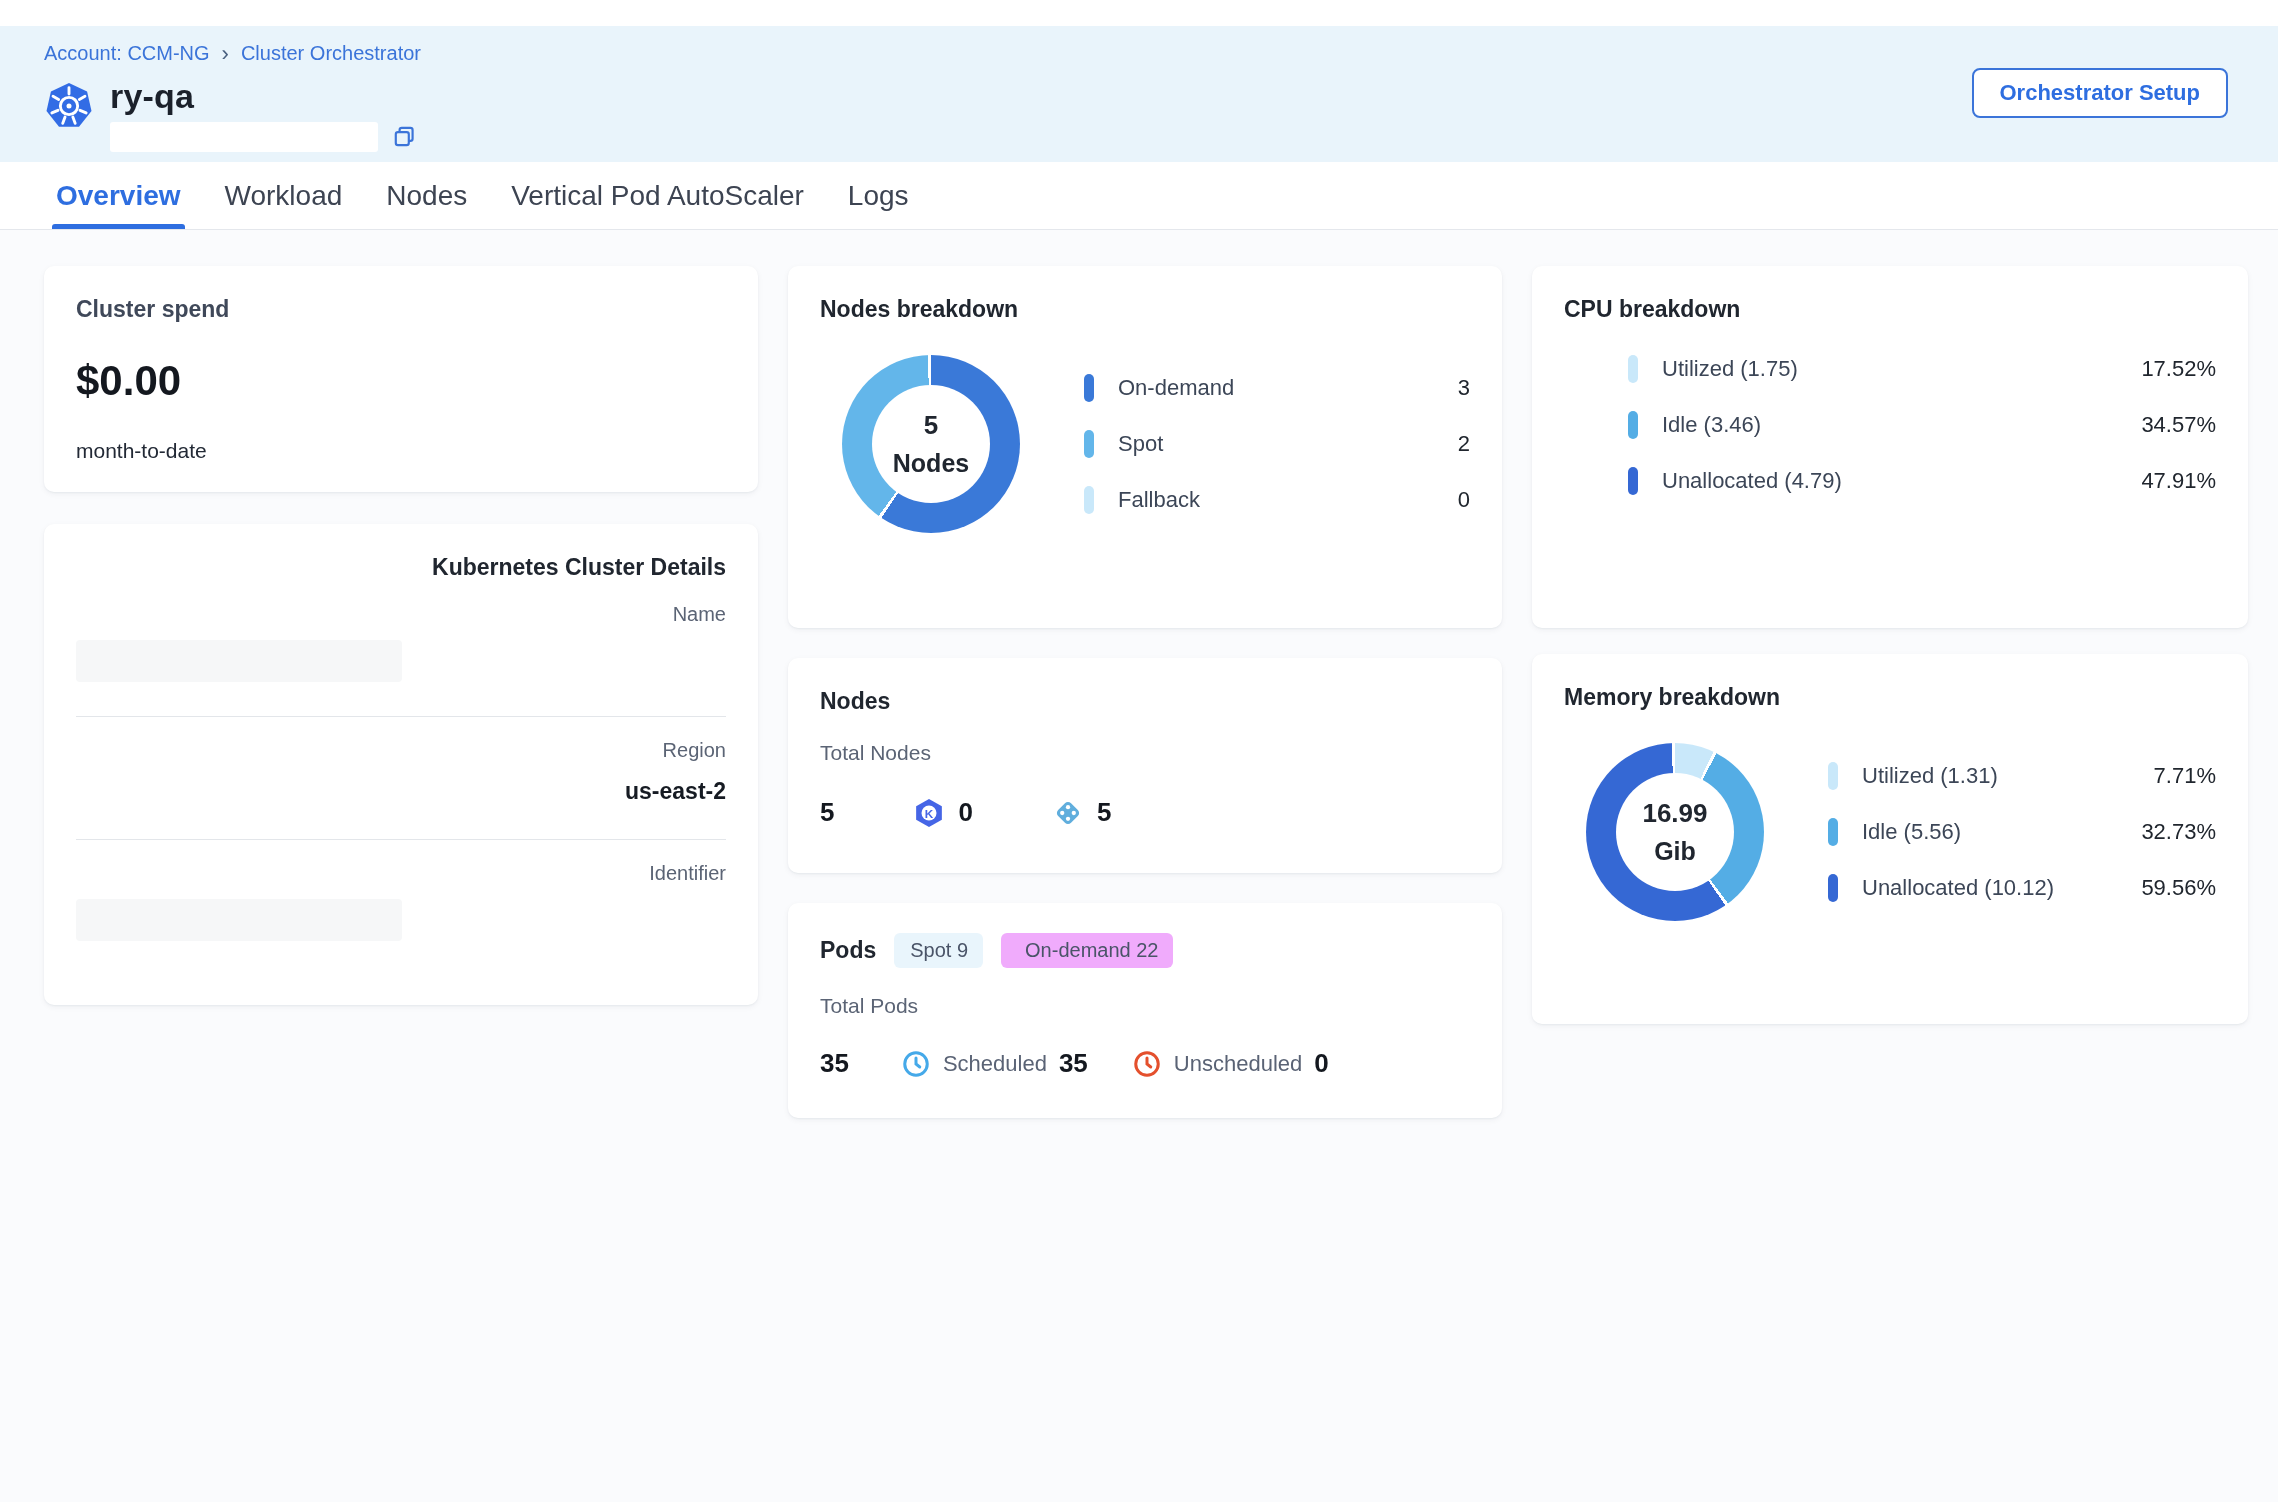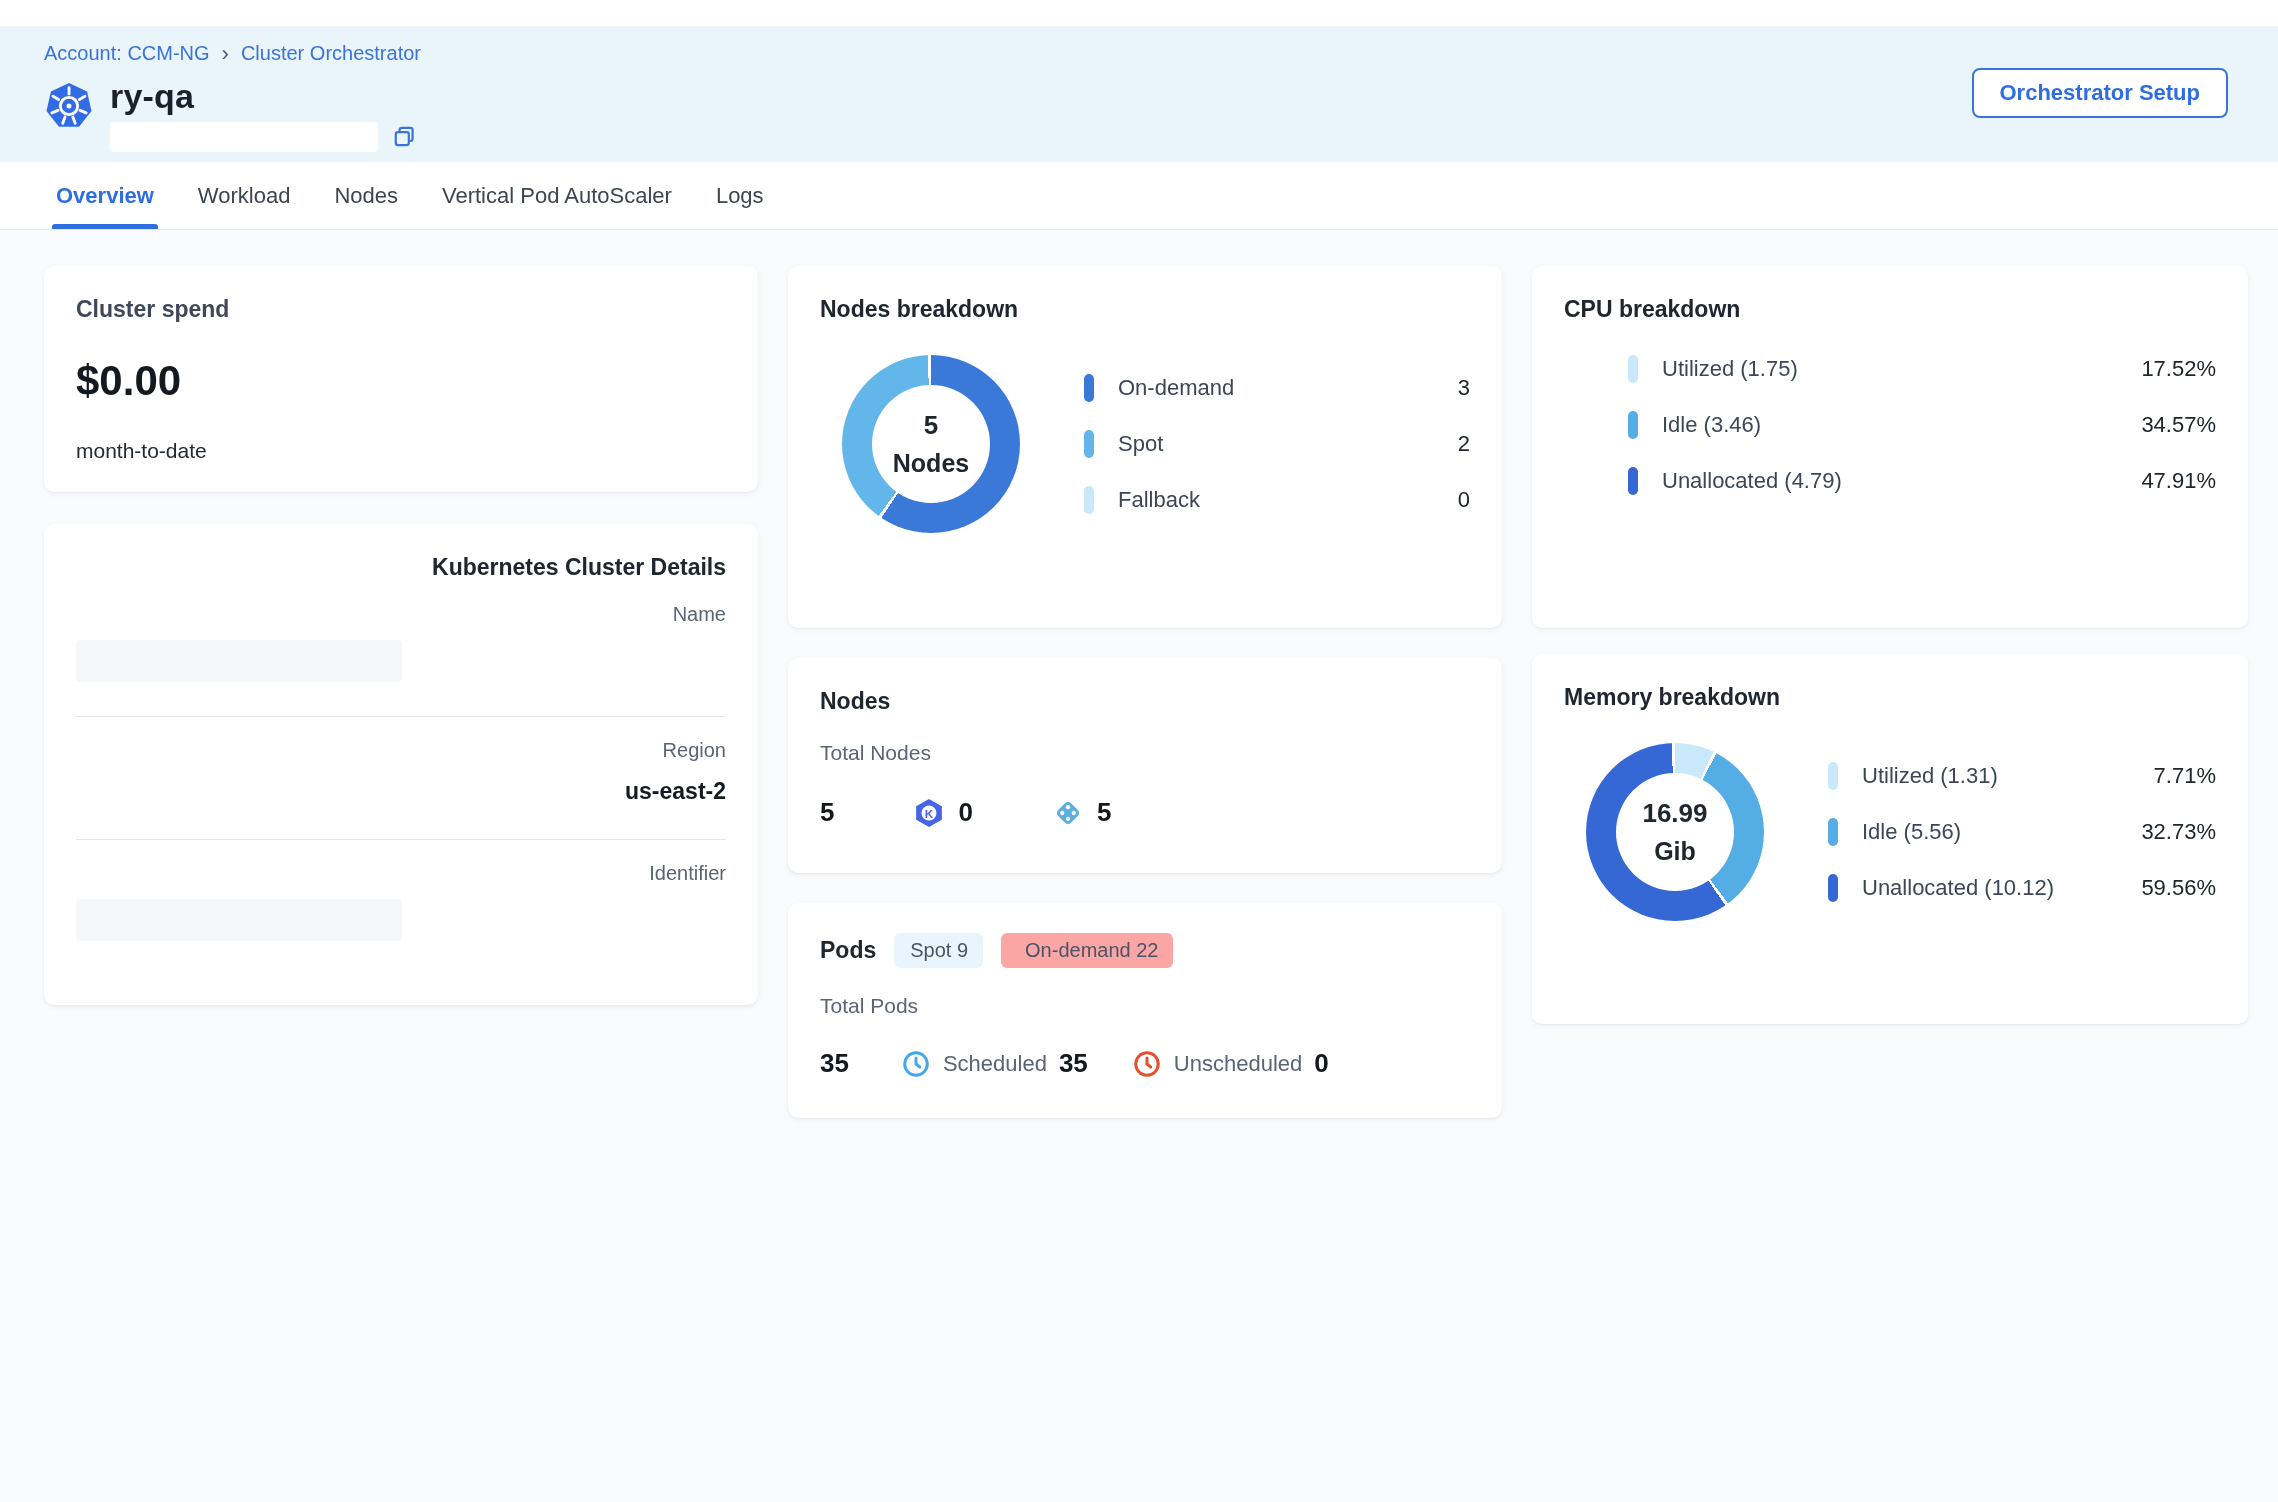--- a/index.html
+++ b/index.html
@@ -18,21 +18,21 @@
   .page-title { font-size:34px; font-weight:bold; color:#1b212b; letter-spacing:.2px; }
   .sub-row { display:flex; align-items:center; gap:14px; margin-top:6px; }
   .redacted-header { width:268px; height:30px; background:#ffffff; border-radius:3px; }
   .copy-icon { width:26px; height:26px; cursor:pointer; }
   .setup-btn { position:absolute; top:42px; right:50px; border:2px solid #3b74d9; background:#ffffff;
     color:#2e6ee0; font-weight:bold; font-size:22px; padding:10px 26px; border-radius:8px; cursor:pointer;
     font-family:"Liberation Sans", sans-serif; }
 
   
   .tabbar { background:#ffffff; border-bottom:1px solid #e4e7ec; padding:0 56px; display:flex; gap:44px; height:68px; align-items:center; }
-  .tab { font-size:22px; color:#3d4452; cursor:pointer; position:relative; height:100%; display:flex; align-items:center; }
+  .tab { font-size:28px; color:#3d4452; cursor:pointer; position:relative; height:100%; display:flex; align-items:center; }
   .tab.active { color:#2e6ee0; font-weight:bold; }
   .tab.active::after { content:""; position:absolute; left:-4px; right:-4px; bottom:0; height:5px;
     background:#2e6ee0; border-radius:3px 3px 0 0; }
 
   
   .content { padding:36px 30px 0 44px; display:grid; grid-template-columns:714px 714px 716px; column-gap:30px; align-items:start; }
   .col { display:flex; flex-direction:column; }
   .card { background:#ffffff; border-radius:10px; box-shadow:0 1px 2px rgba(20,30,50,.05), 0 2px 6px rgba(20,30,50,.05); padding:30px 32px; }
   .card-title { font-size:23px; font-weight:bold; color:#20262f; }
 
@@ -70,21 +70,21 @@
   .counts-row { display:flex; align-items:center; margin-top:32px; gap:14px; }
   .count-num { font-size:26px; font-weight:bold; color:#14181f; }
   .count-gap { width:52px; }
   .mini-icon { width:30px; height:30px; flex:0 0 auto; }
 
   
   .pods-card { margin-top:30px; height:215px; }
   .pods-title-row { display:flex; align-items:center; gap:18px; }
   .badge { font-size:20px; color:#4a5468; padding:6px 15px; border-radius:6px; }
   .badge.spot { background:#e9f5fc;padding-left:16px; }
-  .badge.ondemand { background:#fca5a5;padding-left:24px; }
+  .badge.ondemand { background:#f0abfc;padding-left:24px; }
   .pods-counts { display:flex; align-items:center; margin-top:30px; gap:12px; }
   .sched-label { font-size:22px; color:#5a6375; }
   .gap28 { width:28px; } .gap20 { width:20px; }
 
   .mem-card { margin-top:26px; height:370px; }
 </style>
 </head>
 <body>
 
 <div class="top-strip"></div>

